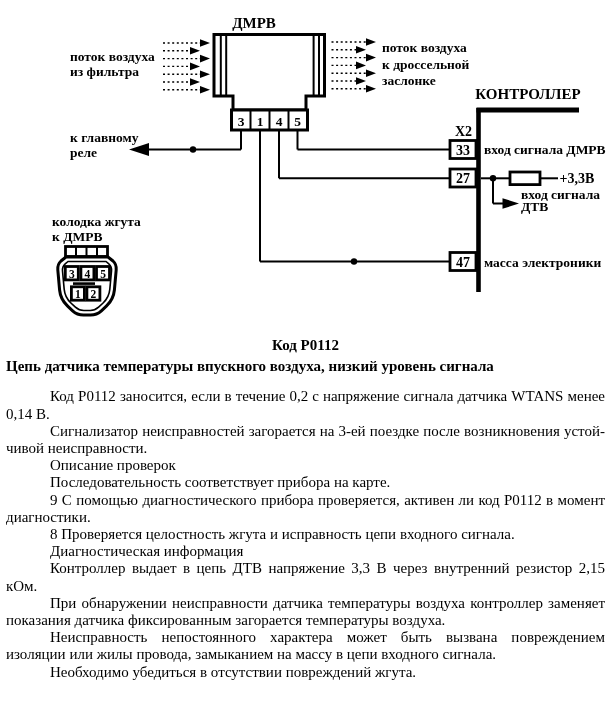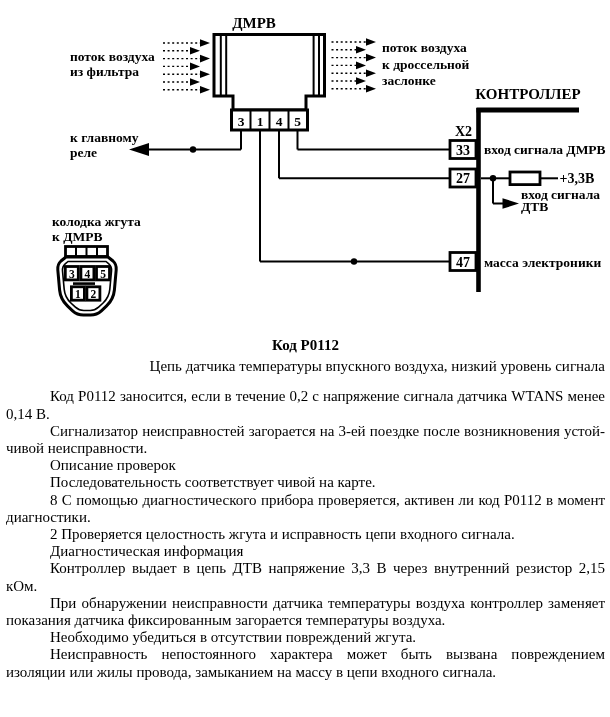--- a/index.html
+++ b/index.html
@@ -18,21 +18,21 @@
   
   .dt  { font-family:"Liberation Serif", serif; font-weight:bold; fill:#000; font-size:13.5px; }
   .t15 { font-size:15px; }
   .t14 { font-size:14px; }
   .t11 { font-size:11.5px; }
   .mid { text-anchor:middle; }
   
   .doc { padding:0 5px 0 6px; font-size:15px; line-height:17.2px; text-align:justify; }
   .doc p { margin:0; text-indent:44px; hyphens:manual; }
   .title    { text-align:center; font-weight:bold; text-indent:0 !important; margin-top:15px !important; }
-  .subtitle { text-align:right; font-weight:normal; text-indent:0 !important; margin-top:4px !important; margin-bottom:13px !important; }
+  .subtitle { text-align:left; font-weight:bold; text-indent:0 !important; margin-top:4px !important; margin-bottom:13px !important; }
   .heading  { font-weight:normal; }
 </style>
 </head>
 <body>
 
 <div class="page">
 
   <svg class="diagram" viewBox="0 0 610 322">
 
     <g>
@@ -165,22 +165,22 @@
       <text class="dt" x="484" y="266.5">масса электроники</text>
     </g>
   </svg>
 
   <div class="doc">
     <p class="title">Код P0112</p>
     <p class="subtitle">Цепь датчика температуры впускного воздуха, низкий уровень сигнала</p>
     <p>Код P0112 заносится, если в течение 0,2 с напряжение сигнала датчика WTANS менее 0,14 В.</p>
     <p>Сигнализатор неисправностей загорается на 3-ей поездке после возникновения устой­чивой неисправности.</p>
     <p class="heading">Описание проверок</p>
-    <p>Последовательность соответствует чивой на карте.</p>
-    <p>8 С помощью диагностического прибора проверяется, активен ли код P0112 в момент диагностики.</p>
-    <p>2 Проверяется целостность жгута и исправность цепи входного сигнала.</p>
+    <p>Последовательность соответствует прибора на карте.</p>
+    <p>9 С помощью диагностического прибора проверяется, активен ли код P0112 в момент диагностики.</p>
+    <p>8 Проверяется целостность жгута и исправность цепи входного сигнала.</p>
     <p class="heading">Диагностическая информация</p>
     <p>Контроллер выдает в цепь ДТВ напряжение 3,3 В через внутренний резистор 2,15 кОм.</p>
     <p>При обнаружении неисправности датчика температуры воздуха контроллер заменяет показания датчика фиксированным загорается температуры воздуха.</p>
+    <p>Неисправность непостоянного характера может быть вызвана повреждением изоляции или жилы провода, замыканием на массу в цепи входного сигнала.</p>
     <p>Необходимо убедиться в отсутствии повреждений жгута.</p>
-    <p>Неисправность непостоянного характера может быть вызвана повреждением изоляции или жилы провода, замыканием на массу в цепи входного сигнала.</p>
   </div>
 </div>
 
 </body></html>

